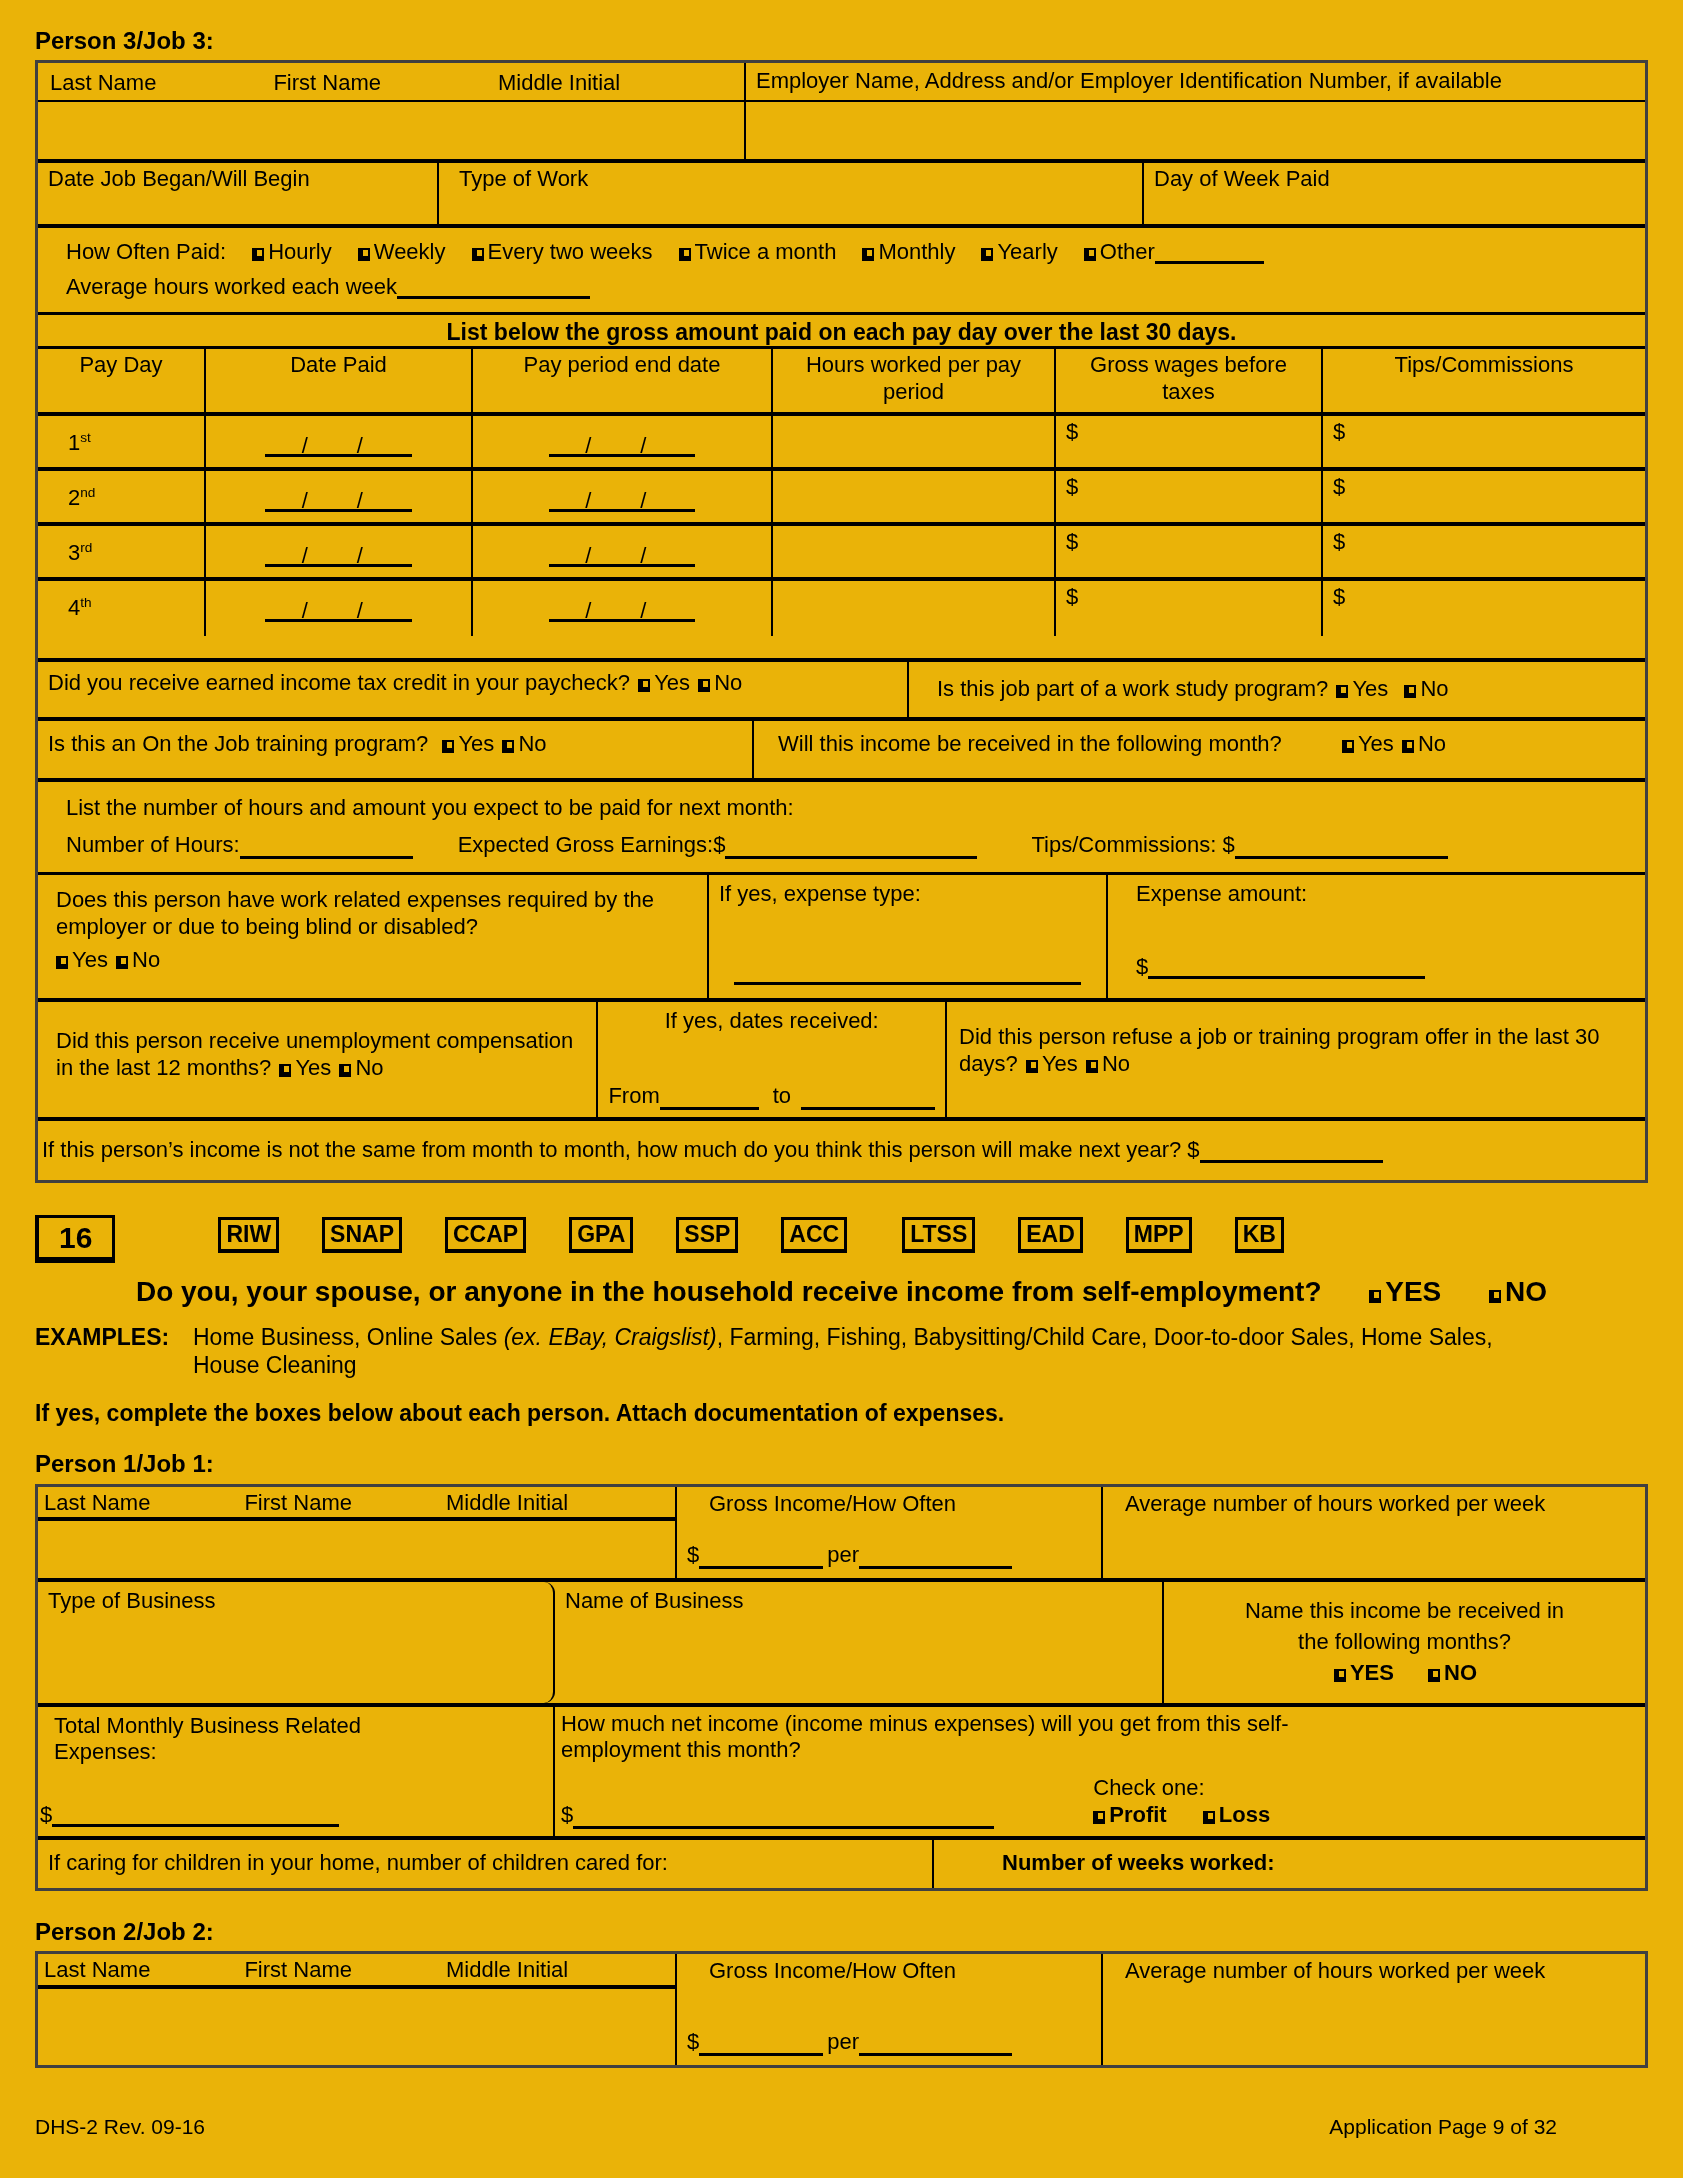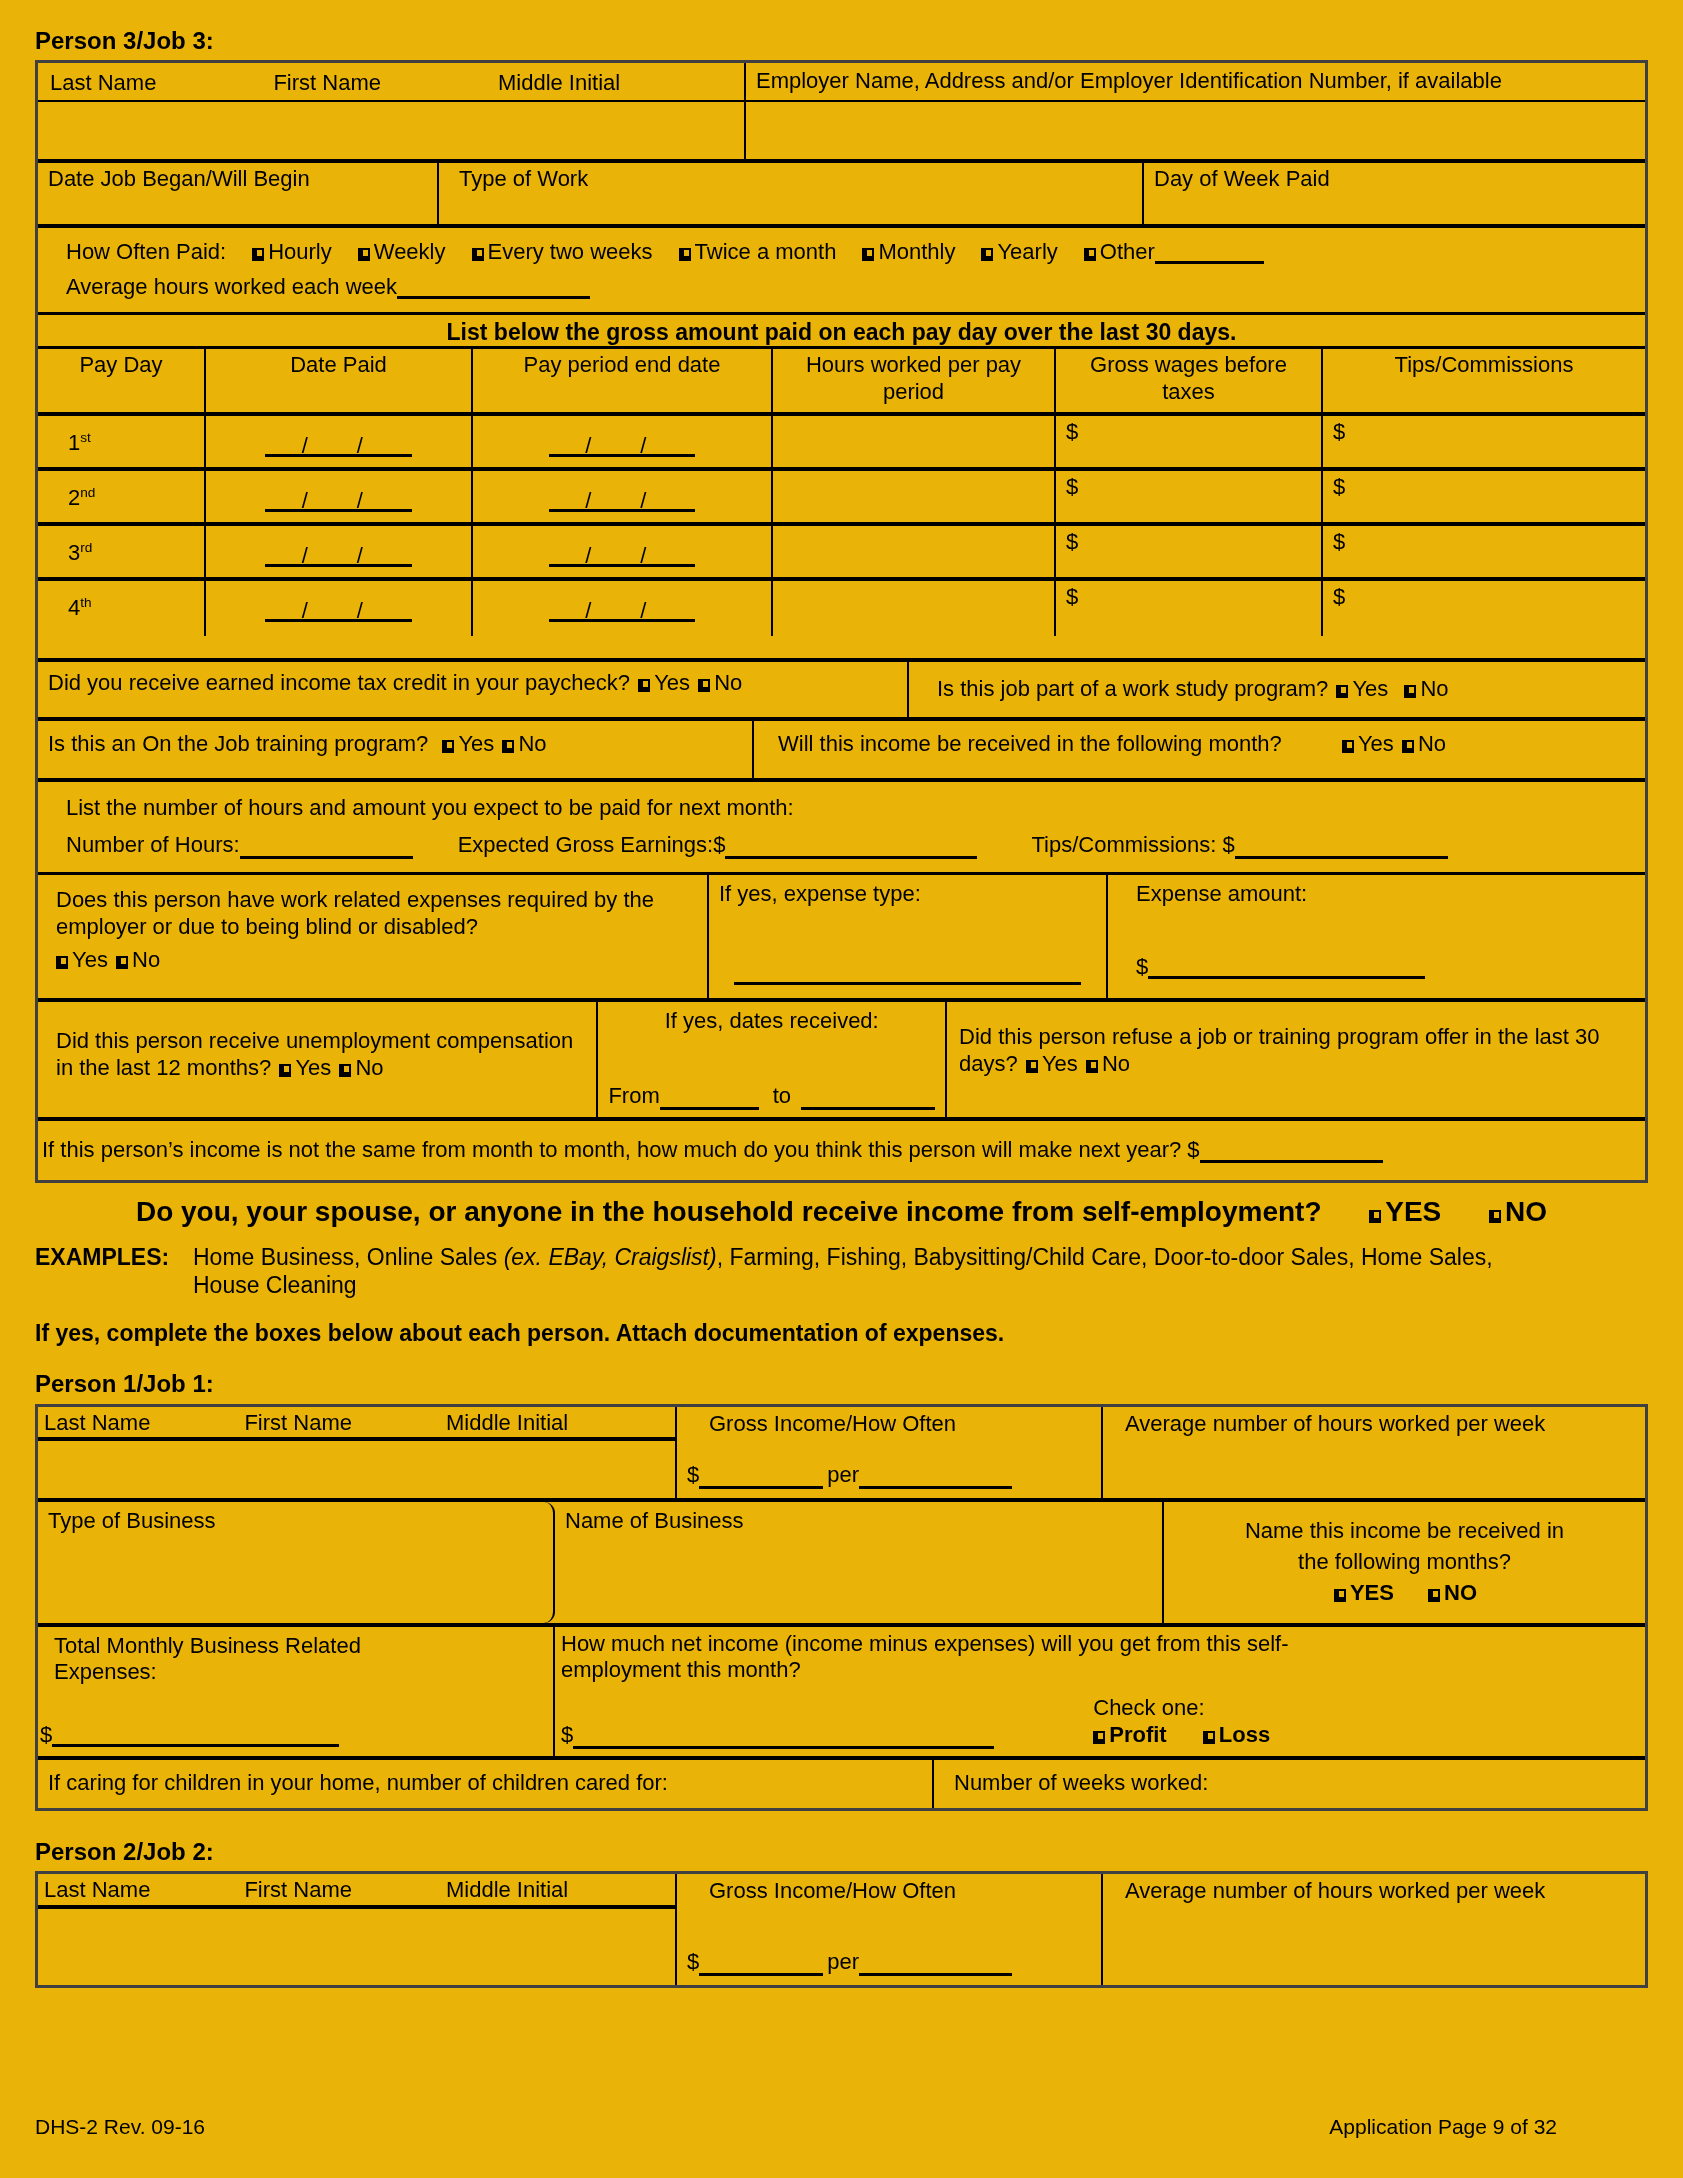--- a/index.html
+++ b/index.html
@@ -238,20 +238,35 @@
     </div>
 
     <div class="tr" style="height:59px;">
       <div class="td grow" style="display:flex; align-items:center; padding-left:4px;">
         <span>If this person’s income is not the same from month to month, how much do you think this person will make next year? $</span>
           <span class="blank" style="width:183px;"></span>
       </div>
     </div>
   </div>
 
+  <div style="display:flex; align-items:flex-start; gap:14px; margin-top:32px;">
+    <span class="num16">16</span>
+    <div style="display:flex; gap:43px; margin-left:89px; margin-top:2px;">
+      <span class="tag">RIW</span>
+      <span class="tag">SNAP</span>
+      <span class="tag">CCAP</span>
+      <span class="tag">GPA</span>
+      <span class="tag">SSP</span>
+      <span class="tag">ACC</span>
+      <span class="tag" style="margin-left:12px;">LTSS</span>
+      <span class="tag">EAD</span>
+      <span class="tag">MPP</span>
+      <span class="tag">KB</span>
+    </div>
+  </div>
 
   <div class="bold" style="font-size:28px; margin-top:12px;text-align:center;">
     <span>Do you, your spouse, or anyone in the household receive income from self-employment?</span>
     <span class="cb" style="margin-left:40px;"></span><span>YES</span>
     <span class="cb" style="margin-left:40px;"></span><span>NO</span>
   </div>
 
   <div class="exl">
     <span class="bold" style="width:158px; flex:none;">EXAMPLES:</span>
     <span>
@@ -329,21 +344,21 @@
             </div>
           </div>
         </div>
       </div>
     </div>
 
     <div class="tr" style="height:48px;">
       <div class="td" style="width:896px; display:flex; align-items:center;">
         <span>If caring for children in your home, number of children cared for:</span>
       </div>
-      <div class="td grow" style="display:flex; align-items:center; padding-left:20px;">
+      <div class="td grow" style="display:flex; align-items:center; padding-left:68px;font-weight:bold;">
         <span>Number of weeks worked:</span>
       </div>
     </div>
   </div>
 
   <div class="sect-title" style="margin-top:26px;">Person 2/Job 2:</div>
 
   <div class="tbl">
     <div class="tr" style="height:111px;">
       <div class="td col" style="width:639px; padding:0;">

